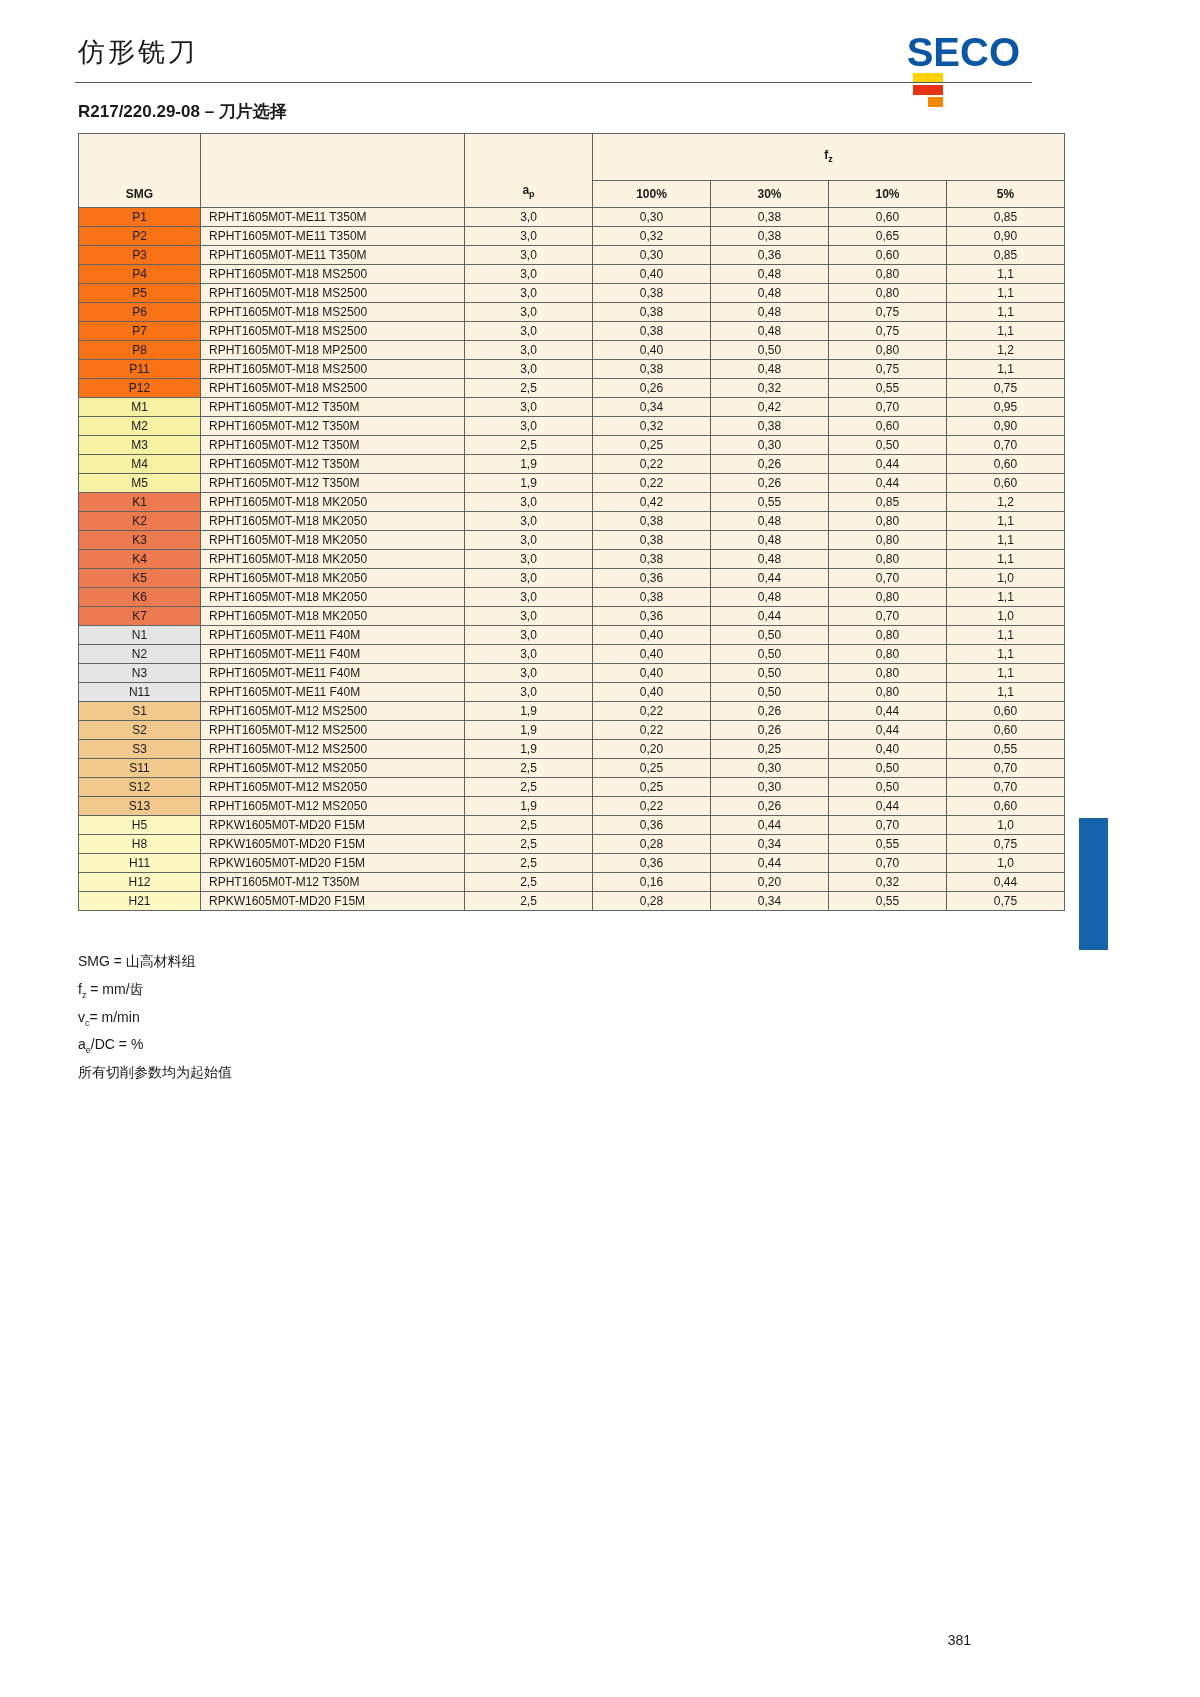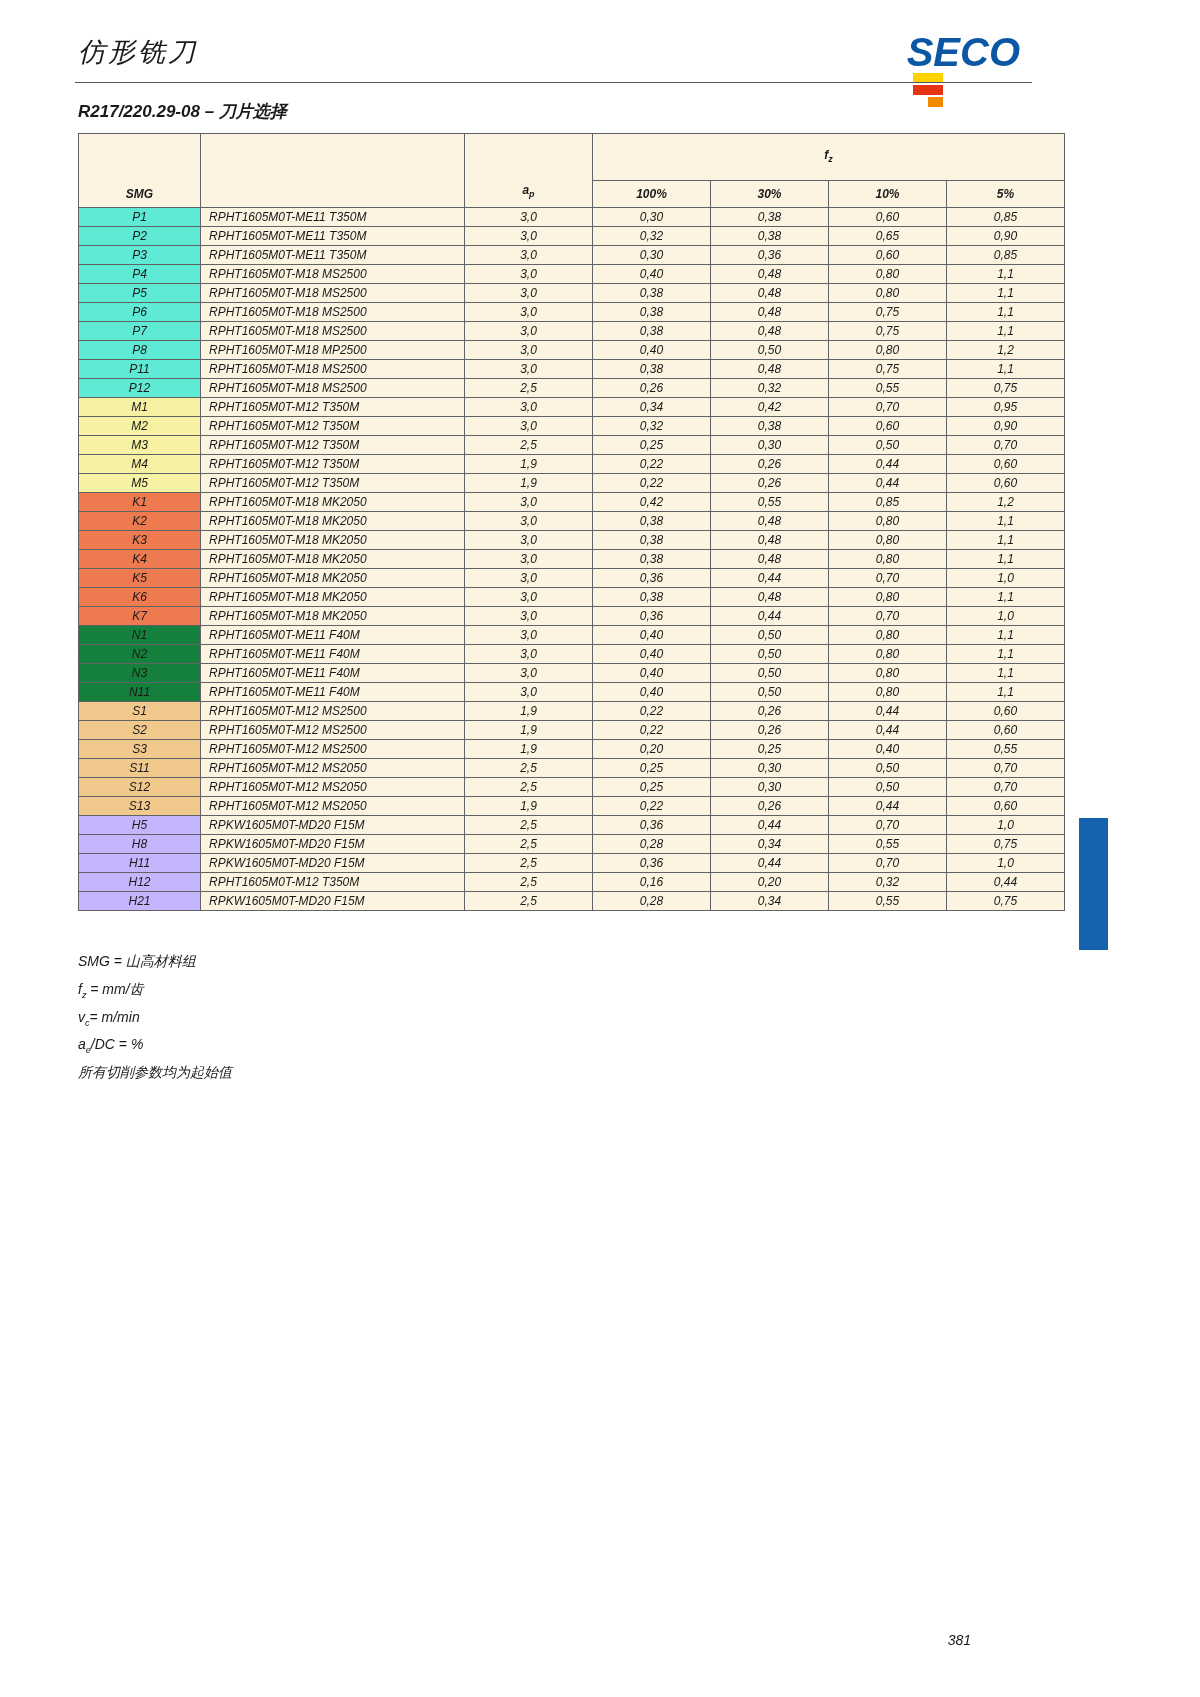--- a/index.html
+++ b/index.html
@@ -4,21 +4,20 @@
 <style>
   html,body{margin:0;padding:0;background:#ffffff;}
   .page{
     position:relative;
     width:1108px;
     height:1697px;
     background:#ffffff;
     font-family:"Liberation Sans", sans-serif;
     color:#1a1a1a;
     overflow:hidden;
-    font-style:italic;
   }
   
   .doc-title{
     position:absolute;left:78px;top:34px;
     font-family:"DejaVu Serif","Liberation Serif",serif;
     font-size:27px;letter-spacing:3px;color:#1a1a1a;
   }
   .header-rule{
     position:absolute;left:75px;right:76px;top:82px;
     border-bottom:1.5px solid #55585a;
@@ -61,26 +60,26 @@
     overflow:hidden;
     background:#fcf3e1;
   }
   .catalog-table thead th{font-weight:bold;text-align:center;}
   .catalog-table thead th.span2{vertical-align:bottom;padding-bottom:4px;height:auto;}
   .catalog-table thead tr.r1 th{height:46px;}
   .catalog-table thead tr.r2 th{height:26px;line-height:26px;}
   .catalog-table th sub,.note sub{font-size:9px;}
   .catalog-table tbody td{text-align:center;}
   .catalog-table tbody td.insert{text-align:left;padding-left:8px;}
-  td.g-P{background:#5eead4;}
+  td.g-P{background:#f97316;}
   td.g-M{background:#f6f1a3;margin-top:46px;}
   td.g-K{background:#ee7a4f;}
-  td.g-N{background:#15803d;}
+  td.g-N{background:#e5e5e5;}
   td.g-S{background:#f2c98d;}
-  td.g-H{background:#c4b5fd;}
+  td.g-H{background:#fef9c3;}
   
   .notes{
     position:absolute;left:78px;top:950px;
     font-size:14px;line-height:22px;color:#1a1a1a;
   }
   
   .side-tab{
     position:absolute;right:0;top:818px;
     width:29px;height:132px;background:#1563ac;
   }

